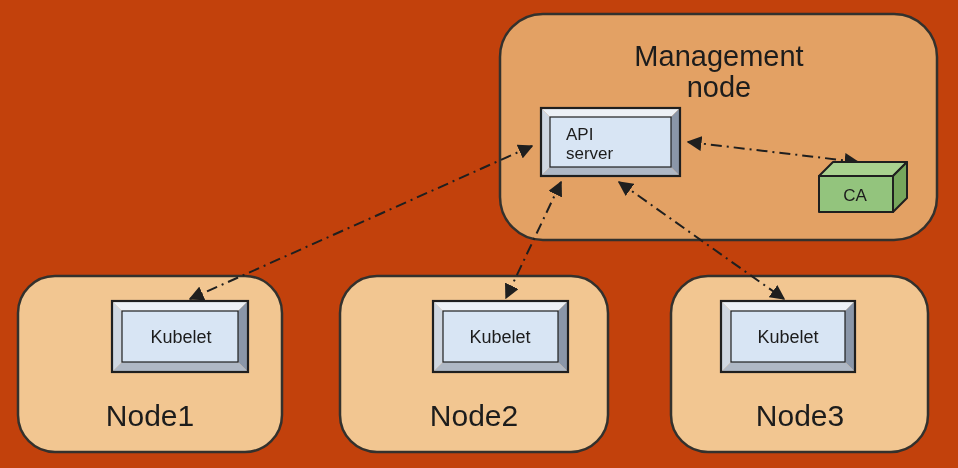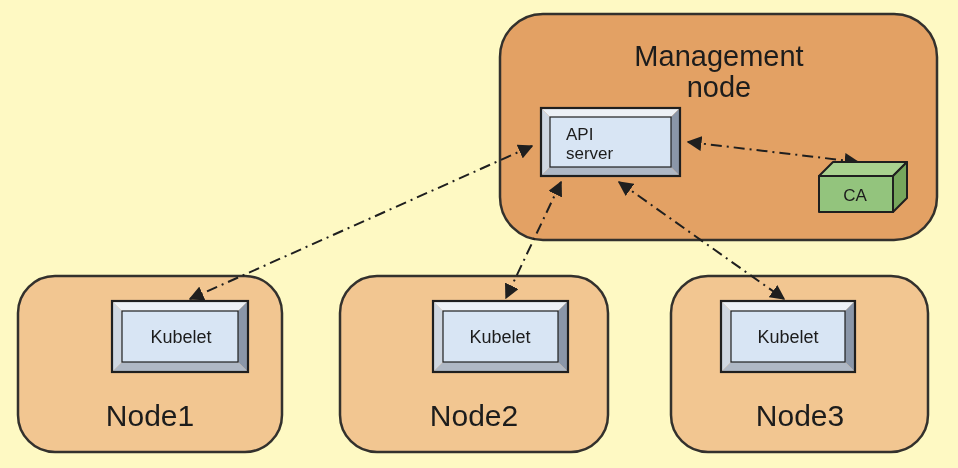--- a/index.html
+++ b/index.html
@@ -1,20 +1,20 @@
 <!DOCTYPE html>
 <html><head>
 <meta charset="utf-8">
 <style>
   html, body { margin: 0; padding: 0; background: #ffffff; }
   .stage {
     position: relative;
     width: 958px;
     height: 468px;
-    background: #fef9c3;
+    background: #c2410c;
     overflow: hidden;
   }
   svg { display: block; }
   text {
     font-family: "Liberation Sans", "DejaVu Sans", sans-serif;
     fill: #1c1c1c;
   }
   .title-label     { font-size: 29px; text-anchor: middle; }
   .node-label      { font-size: 30px; text-anchor: middle; }
   .component-label { font-size: 18px; text-anchor: middle; }

